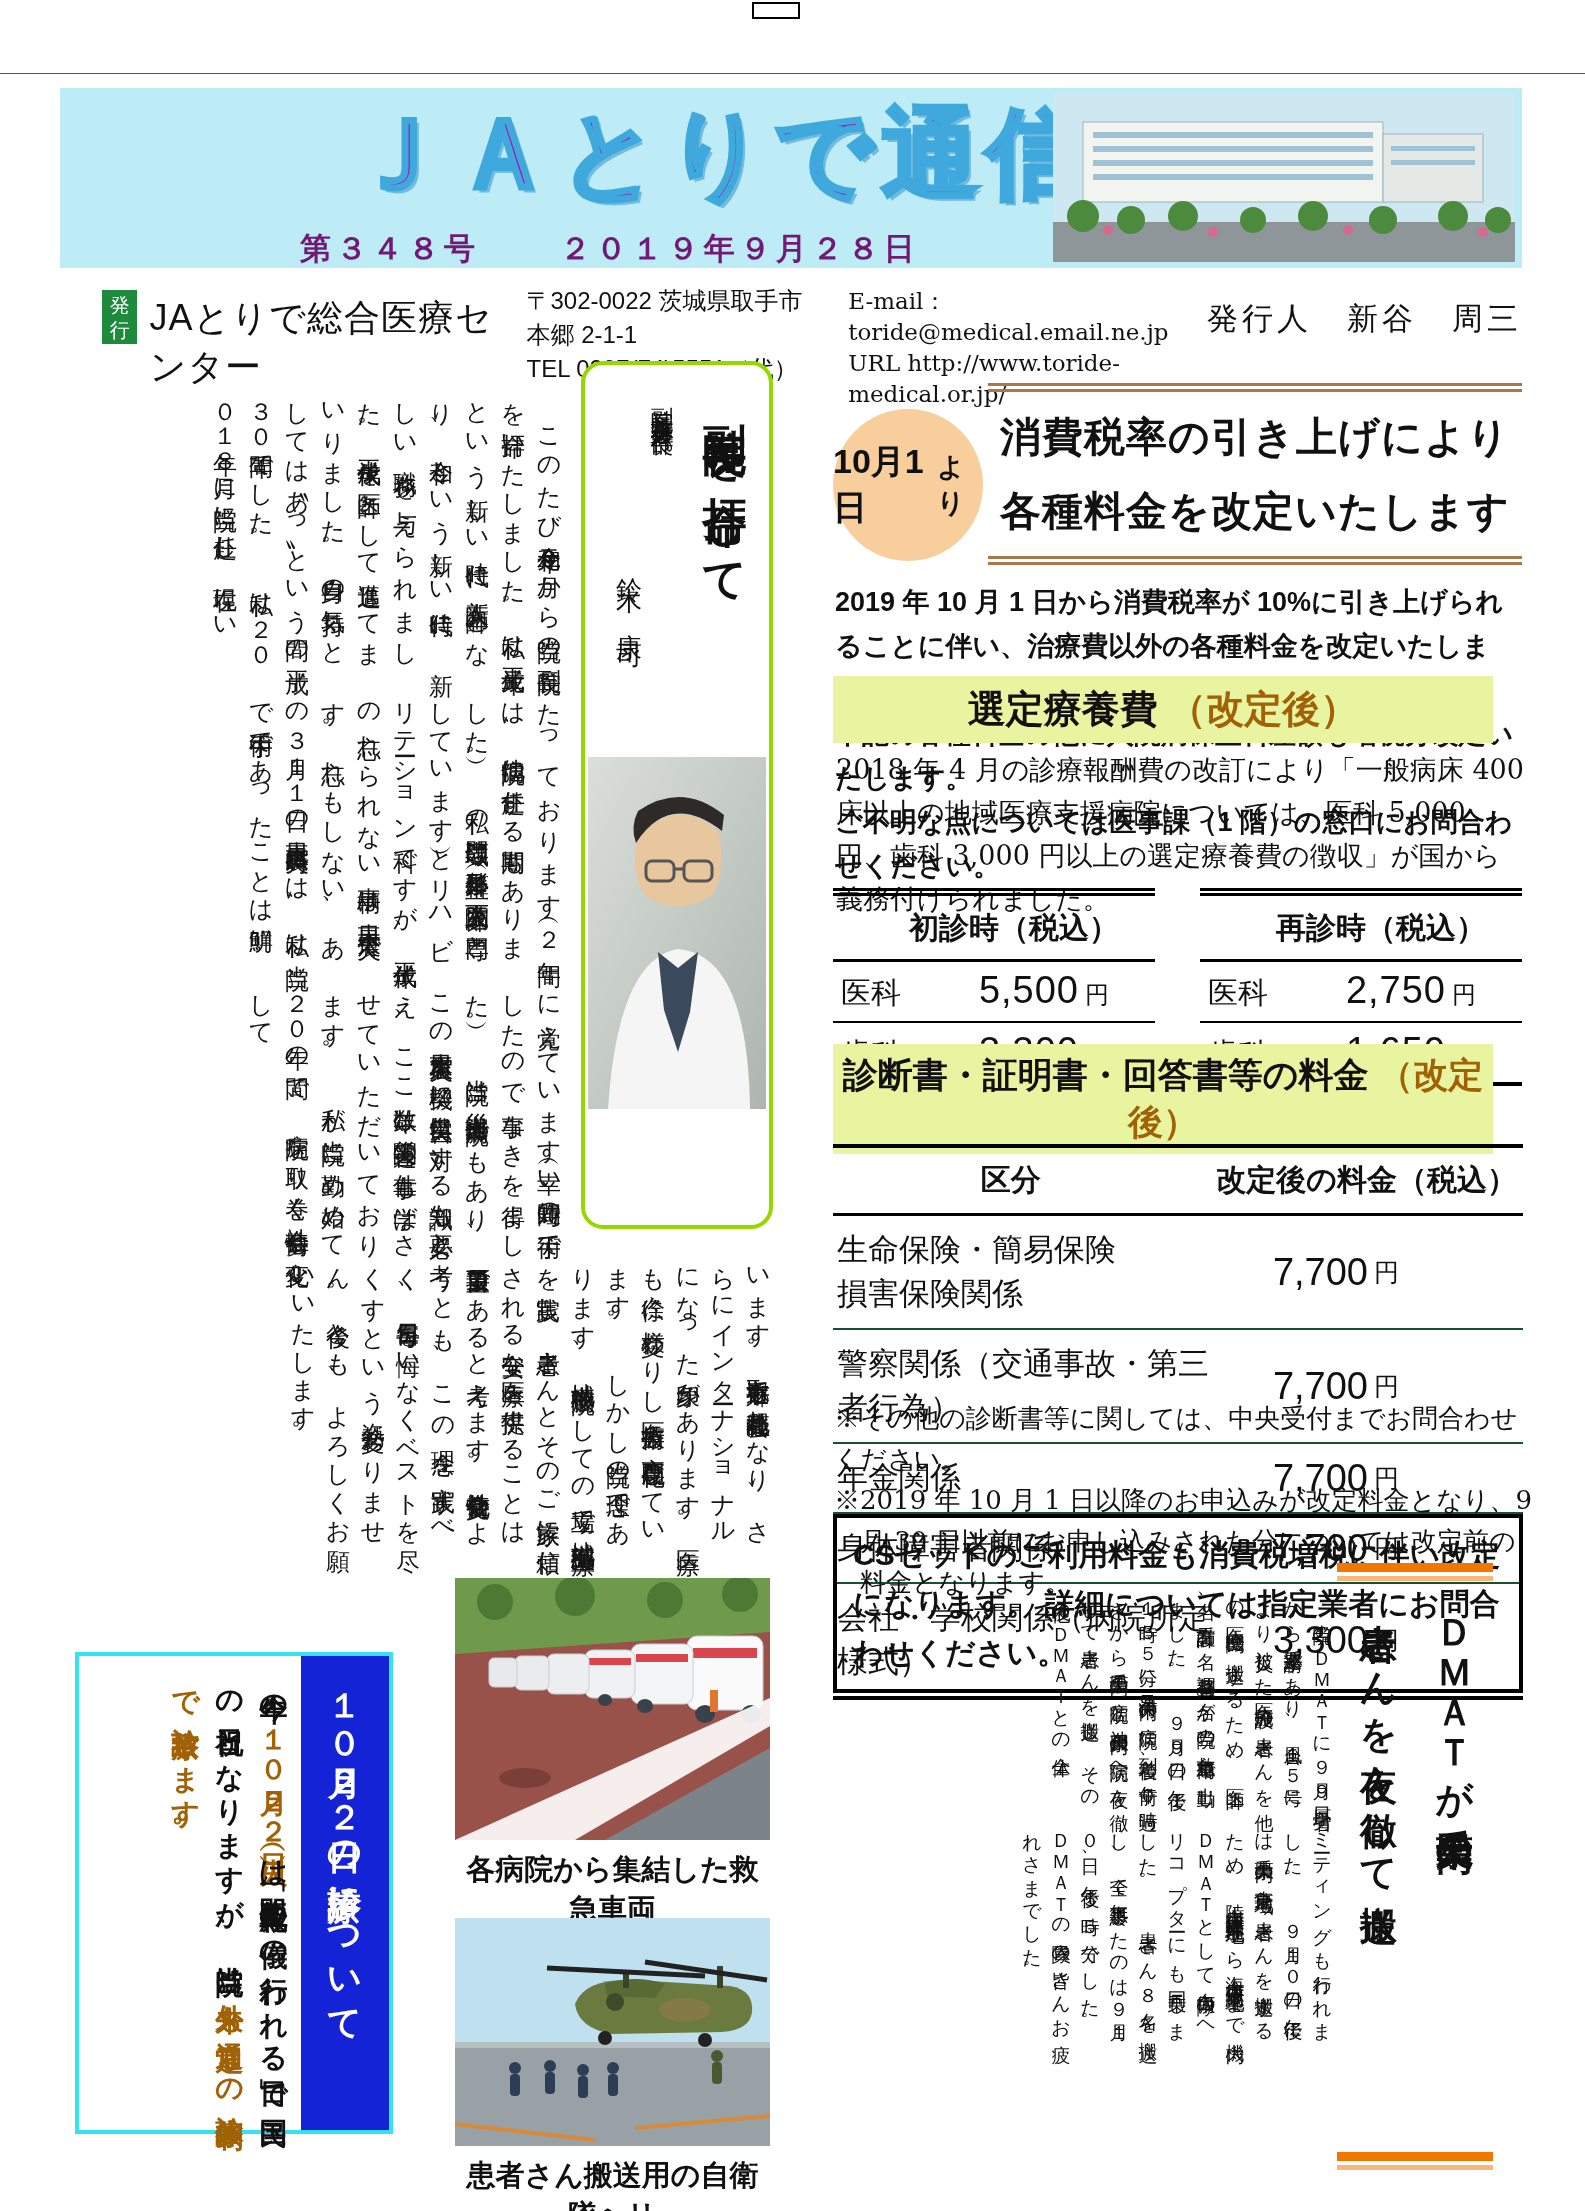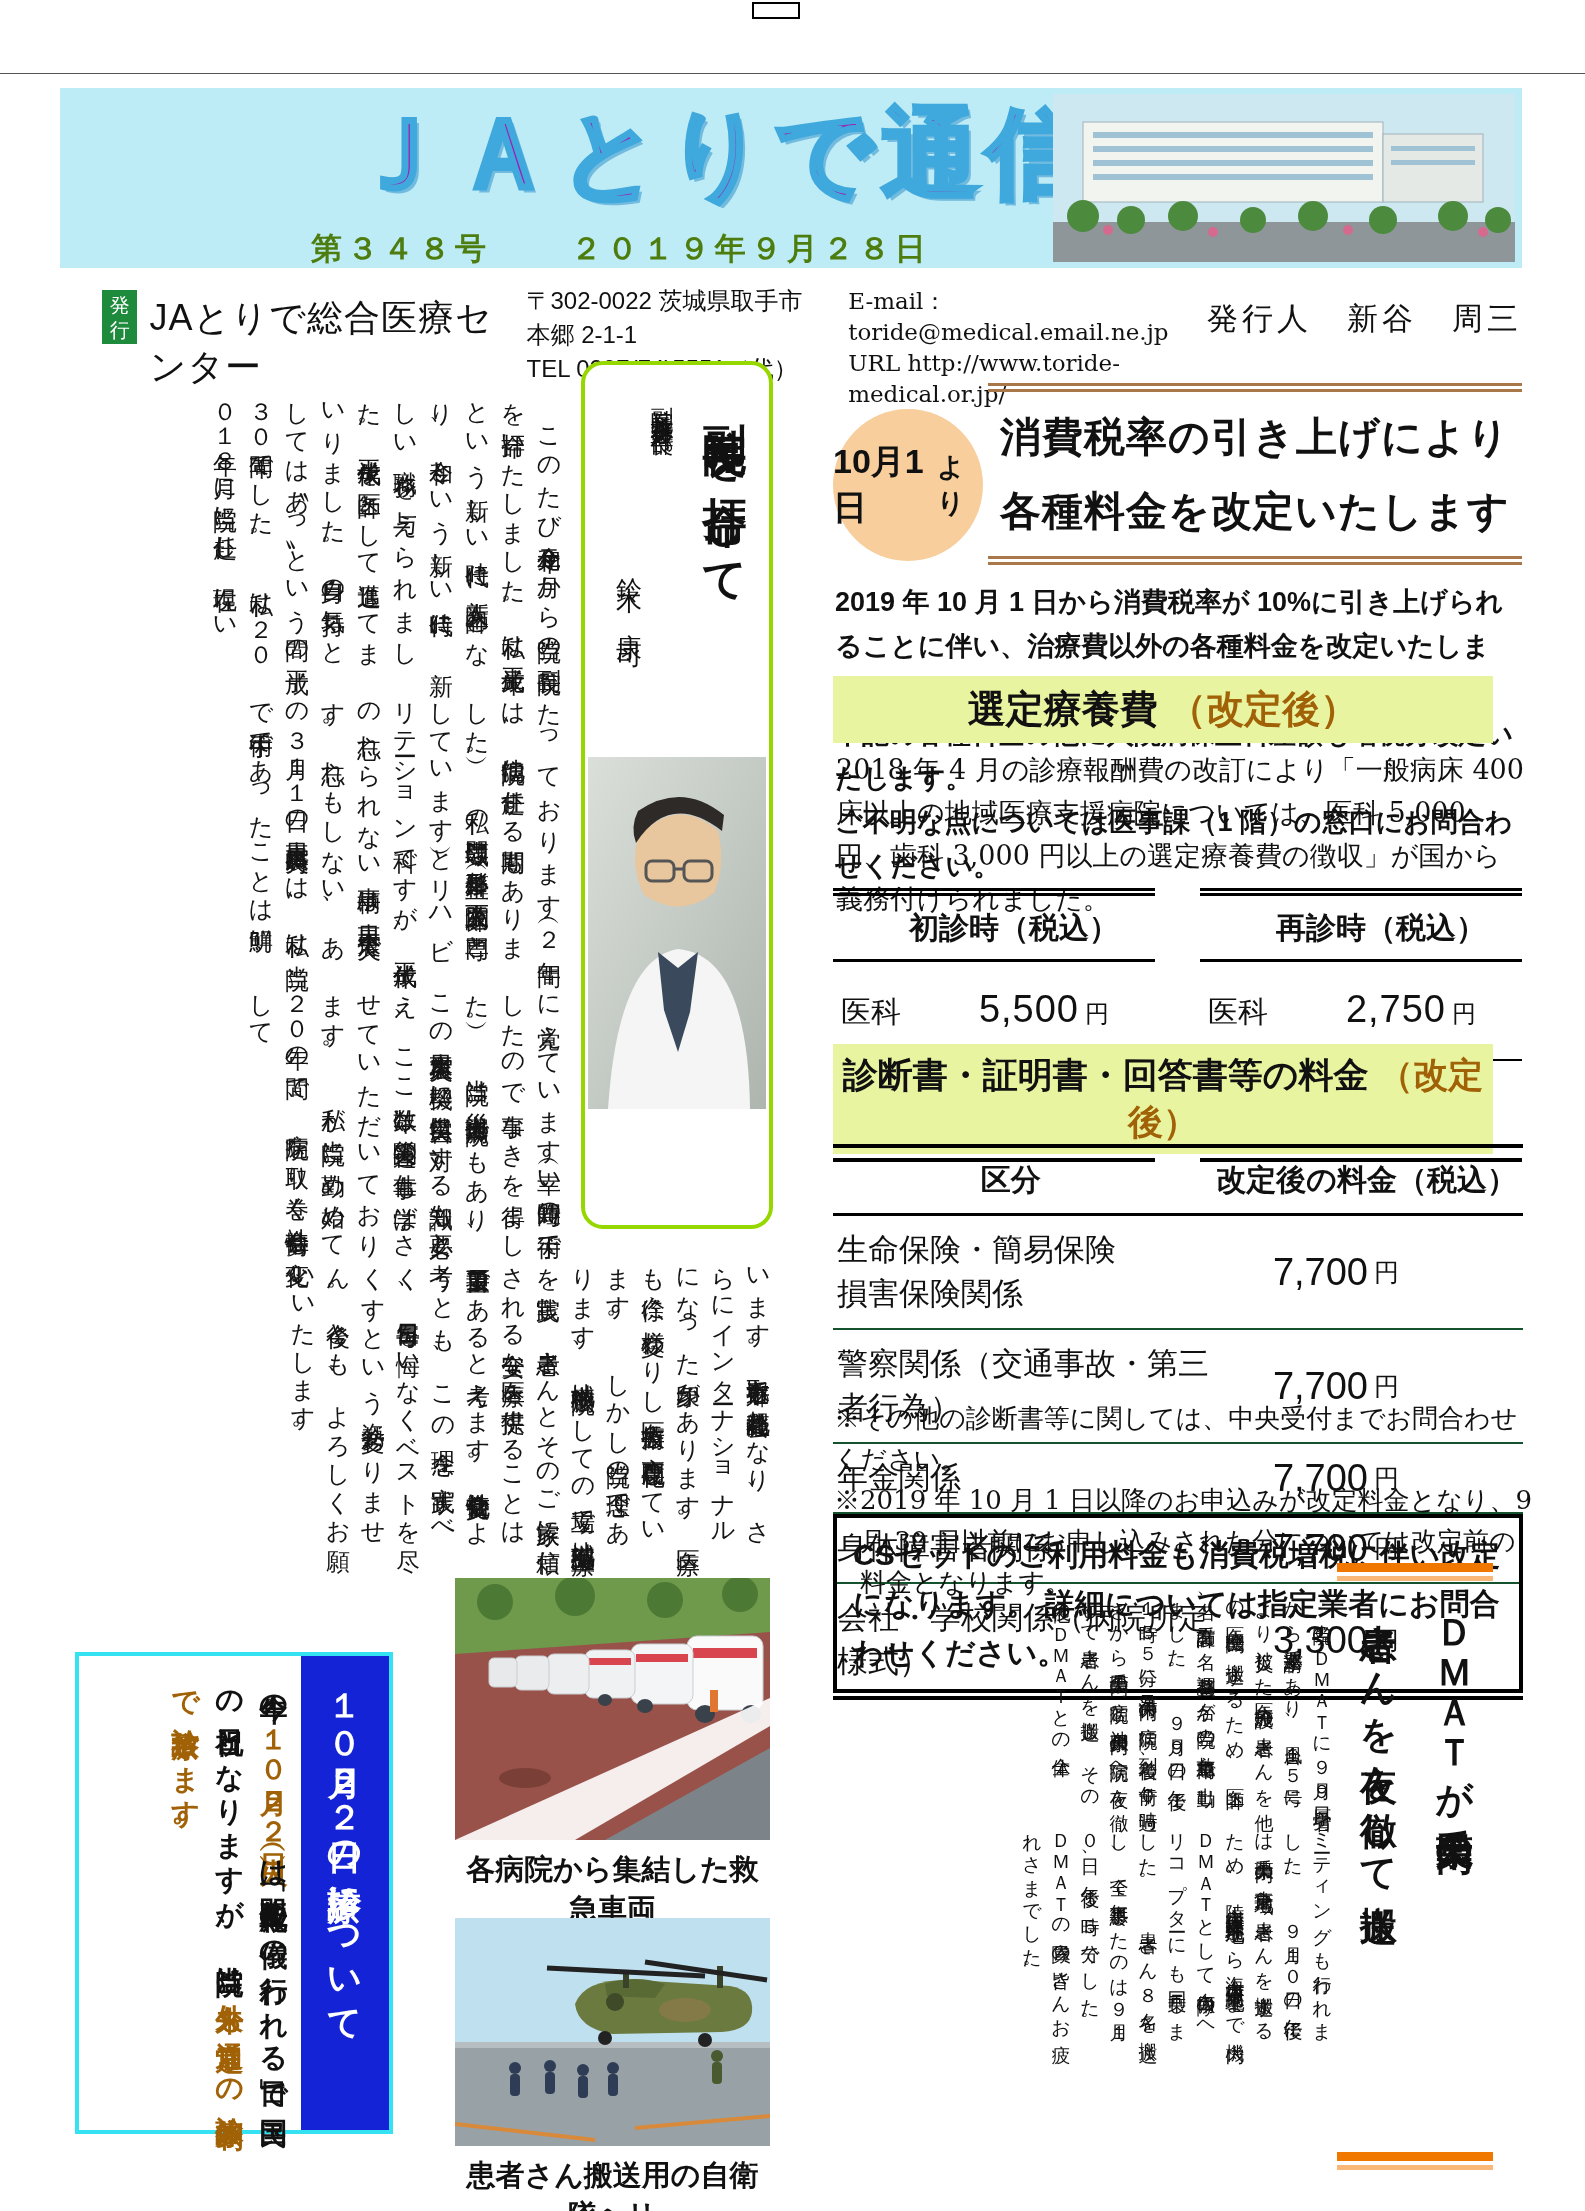--- a/index.html
+++ b/index.html
@@ -9,21 +9,21 @@
 
   
   .topline{left:0;top:73px;width:100%;height:1px;background:#555;}
   .topmark{left:752px;top:2px;width:44px;height:13px;border:2px solid #000;background:#fff;}
 
   
   .banner{left:60px;top:88px;width:1462px;height:180px;background:#BEECF6;}
   .banner-title{left:290px;top:2px;width:730px;text-align:center;font-size:97px;font-weight:900;
     letter-spacing:8px;color:#a21caf;-webkit-text-stroke:4px #3FA8DC;
     text-shadow:4px 4px 0 rgba(38,138,200,.5);font-family:"DejaVu Sans",sans-serif;white-space:nowrap;}
-  .banner-issue{left:240px;top:140px;width:700px;font-size:31px;font-weight:bold;color:#4d7c0f;letter-spacing:5px;margin-left:11px;}
+  .banner-issue{left:240px;top:140px;width:700px;font-size:31px;font-weight:bold;color:#701a75;letter-spacing:5px;}
   .banner-issue .dt{margin-left:66px;}
   .hosp-photo{left:993px;top:6px;width:462px;height:168px;}
 
   
   .pub{left:60px;top:274px;width:1462px;height:92px;display:flex;align-items:flex-start;}
   .pub-badge{margin:16px 0 0 42px;width:46px;height:54px;background:#1E8A3C;color:#fff;
     font-size:20px;line-height:25px;text-align:center;padding-top:3px;box-sizing:border-box;}
   .pub-name{margin:20px 0 0 12px;font-size:36px;letter-spacing:1px;}
   .pub-addr{margin:10px 0 0 26px;font-size:24px;line-height:34px;}
   .pub-net{margin:12px 0 0 24px;font-size:23px;line-height:31px;font-family:"DejaVu Serif",serif;}
@@ -65,21 +65,21 @@
   .magenta{color:#a16207;}
   .sentei-head{left:833px;top:676px;width:660px;font-size:38px;}
   .cert-head{left:833px;top:1044px;width:660px;font-size:35px;}
   .serif-body{font-family:"DejaVu Serif",serif;}
   .sentei-body{left:836px;top:748px;width:688px;font-size:27px;line-height:43px;}
 
   
   .fee-table{position:absolute;top:888px;width:322px;border-top:8px double #000;border-bottom:4px solid #000;}
   .fee1{left:833px;} .fee2{left:1200px;}
   .fee-head{text-align:center;font-size:30px;font-weight:bold;padding:12px 0 10px 40px;border-bottom:3px solid #000;}
-  .fee-row{display:flex;align-items:baseline;padding:26px 8px;}
+  .fee-row{display:flex;align-items:baseline;padding:7px 8px;}
   .fee-row + .fee-row{border-top:2px solid #000;}
   .fee-label{font-size:30px;}
   .fee-val{margin-left:auto;font-size:38px;letter-spacing:1px;}
   .fee-unit{font-size:24px;margin:0 38px 0 6px;}
 
   
   .cert-table{left:833px;top:1114px;width:690px;border-top:4px solid #000;border-bottom:4px solid #000;margin-top:30px;}
   .cert-hrow{display:flex;padding:12px 0;border-bottom:3px solid #000;font-size:30px;font-weight:bold;}
   .cert-hrow .c1{width:52%;text-align:center;}
   .cert-hrow .c2{width:48%;text-align:right;padding-right:6px;}

